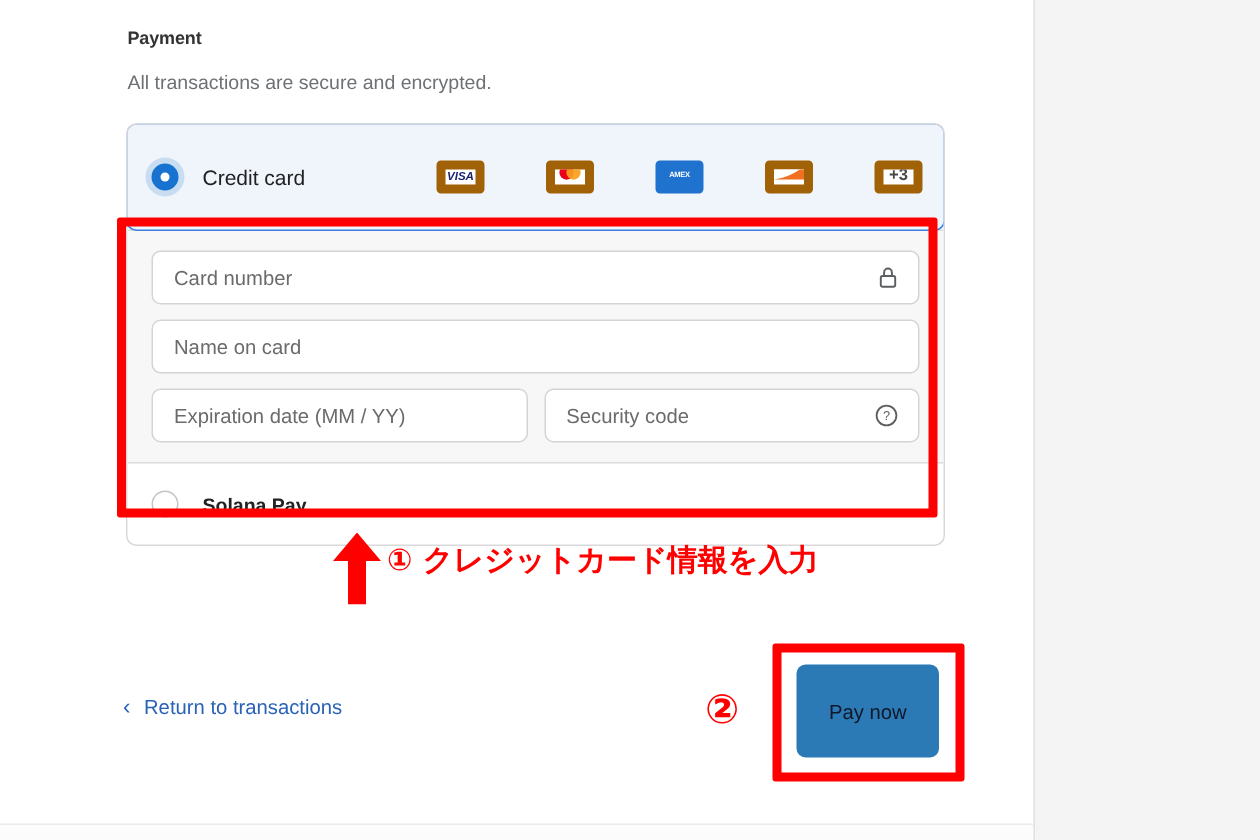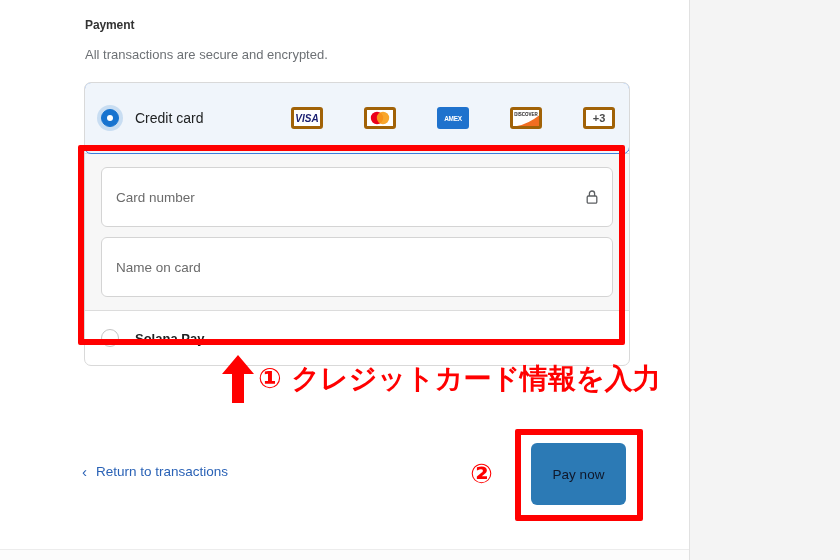--- a/index.html
+++ b/index.html
@@ -154,23 +154,23 @@
     transform: translateY(-50%);
     display: flex;
     gap: 5px;
     align-items: center;
   }
   .brand {
     width: 32px;
     height: 22px;
     border-radius: 3px;
     background: #ffffff;
-    border: 3px solid #a16207;
-    display: flex;
-    align-items: center;
+    border: 6px solid #a16207;
+    display: flex;
+    align-items: flex-end;
     justify-content: center;
     overflow: hidden;
     box-sizing: border-box;
     margin-left: 36px;
   }
   .brand svg { display: block; }
   .brand-more {
     font-size: 11px;
     font-weight: bold;
     color: #4a4a4a;
@@ -179,21 +179,21 @@
   
   .cc-form {
     background: #f7f7f7;
     padding: 13px 16px 13px 16px;
   }
   .field {
     position: relative;
     background: #ffffff;
     border: 1px solid #d4d4d4;
     border-radius: 6px;
-    height: 60px;
+    height: 36px;
     display: flex;
     align-items: center;
     padding: 0 14px;
     box-sizing: border-box;
     margin-bottom: 10px;
   }
   .field:last-child { margin-bottom: 0; }
   .field-ph {
     font-size: 13.5px;
     color: #6b6b6b;
@@ -266,21 +266,21 @@
   .anno-box-pay {
     left: 515px;
     top: 429px;
     width: 128px;
     height: 92px;
   }
   .anno-text {
     position: absolute;
     left: 258px;
     top: 360px;
-    font-size: 28px;
+    font-size: 20px;
     font-weight: bold;
     color: #ff0000;
     white-space: nowrap;
     letter-spacing: 0px;
     font-family: "DejaVu Sans", sans-serif;
   }
   .anno-circle-2 {
     position: absolute;
     left: 470px;
     top: 460px;
@@ -352,20 +352,34 @@
               <rect x="2.2" y="7" width="9.6" height="7.2" rx="1.2" fill="none" stroke="#5c5f62" stroke-width="1.3"></rect>
               <path d="M4.4 7 L4.4 4.6 A2.6 2.6 0 0 1 9.6 4.6 L9.6 7" fill="none" stroke="#5c5f62" stroke-width="1.3"></path>
             </svg>
           </span>
         </div>
 
         <div class="field">
           <span class="field-ph">Name on card</span>
         </div>
 
+        <div class="field-row">
+          <div class="field">
+            <span class="field-ph">Expiration date (MM / YY)</span>
+          </div>
+          <div class="field">
+            <span class="field-ph">Security code</span>
+            <span class="field-icon">
+              <svg width="16" height="16" viewBox="0 0 16 16">
+                <circle cx="8" cy="8" r="6.6" fill="none" stroke="#5c5f62" stroke-width="1.2"></circle>
+                <text x="8" y="11.3" font-family="Liberation Sans, sans-serif" font-size="8.5" fill="#5c5f62" text-anchor="middle">?</text>
+              </svg>
+            </span>
+          </div>
+        </div>
       </div>
 
       <div class="pm-divider"></div>
 
       <div class="pm-row">
         <span class="radio off"></span>
         <span class="pm-label bold">Solana Pay</span>
       </div>
 
     </div>

